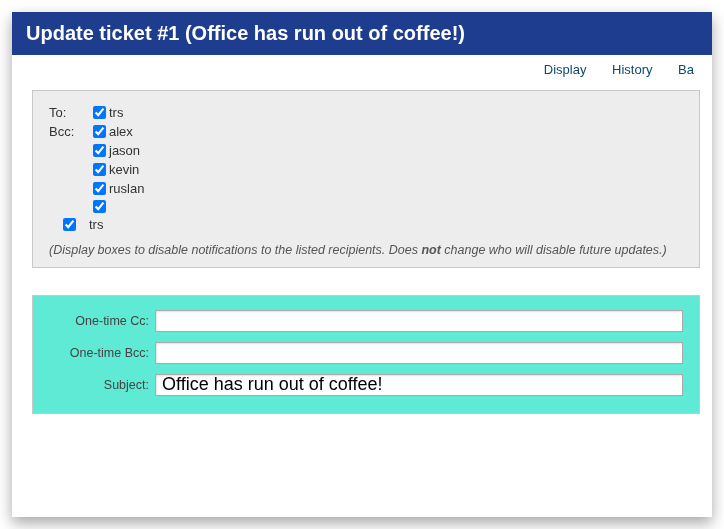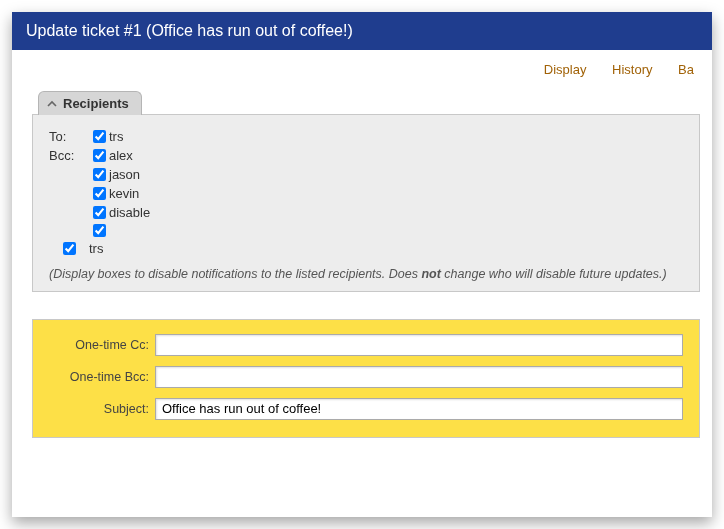--- a/index.html
+++ b/index.html
@@ -1,49 +1,49 @@
 <!DOCTYPE html>
 <html><head>
 <meta charset="utf-8">
 <style>
   * { box-sizing: border-box; }
   html, body { margin: 0; padding: 0; font-family: Arial, Helvetica, sans-serif; }
   body { background: #fff; }
   .frame { width: 724px; height: 529px; position: relative; overflow: hidden; padding: 12px; }
   .shadowbox { position: absolute; left: 12px; top: 12px; right: 12px; bottom: 12px; box-shadow: 0 6px 14px rgba(0,0,0,0.35); background: #fff; overflow: hidden; }
-  .header { background: #1f3d8e; color: #fff; padding: 10px 14px; font-size: 16px; font-weight: normal; }
+  .header { background: #1f3d8e; color: #fff; padding: 10px 14px; font-size: 20px; font-weight: bold; }
   .content { position: absolute; left: 0; right: 0; top: 42px; bottom: 0; padding: 0 12px 12px 20px; overflow: hidden; }
-  .menu { text-align: right; font-size: 13px; color: #a16207; padding: 8px 6px 14px 0; white-space: nowrap; }
+  .menu { text-align: right; font-size: 13px; color: #0c4a6e; padding: 8px 6px 14px 0; white-space: nowrap; }
   .menu span { margin-left: 22px; cursor: pointer; }
   .panel-tab {
     display: inline-flex; align-items: center;
     background: #d6d6d6; border: 1px solid #b5b5b5; border-bottom: none;
     border-radius: 6px 6px 0 0; padding: 4px 12px 4px 8px;
     font-size: 13px; color: #333; font-weight: bold; margin-left: 6px;
     position: relative; z-index: 2; cursor: pointer;
   }
   .panel-tab .chev { margin-right: 6px; }
   .chev svg { display: block; }
   .panel-body {
     border: 1px solid #c8c8c8; background: #ededed;
     padding: 14px 16px 7px 16px; margin-top: -1px;
     font-size: 13px; color: #333;
   }
-  .panel-body.white { background: #fde047; }
+  .panel-body.white { background: #5eead4; }
   .recip-table { display: grid; grid-template-columns: 40px 20px auto; row-gap: 4px; align-items: center; }
   .recip-label { text-align: left; }
   .recip-cb { display: flex; justify-content: center; }
   .recip-cb input { margin: 0; }
   .note { margin-top: 10px; font-style: italic; color: #555; font-size: 12.5px; line-height: 1.4; }
   .note b { }
   .msg-row { display: flex; align-items: center; margin-bottom: 10px; }
   .msg-row label { width: 100px; text-align: right; font-size: 12.5px; color: #444; margin-right: 6px; }
   .msg-row input[type="text"] {
     flex: 1; height: 22px; border: 1px solid #aaa; background: #fff;
-    font-size: 13px; padding: 2px 6px;
+    font-size: 18px; padding: 2px 6px;
     box-shadow: inset 1px 1px 2px rgba(0,0,0,0.12);
   }
   .spacer { height: 28px; }
 </style>
 </head>
 <body>
 
 <div class="frame">
   <div class="shadowbox">
 
@@ -51,28 +51,20 @@
 
     <div class="content">
 
       <div class="menu">
         <span>Display</span>
         <span>History</span>
         <span>Ba</span>
       </div>
 
       <div>
-        <div class="panel-tab">
-          <span class="chev">
-            <svg width="10" height="10" viewBox="0 0 10 10">
-                <path d="M1 7 L5 3 L9 7" fill="none" stroke="#666" stroke-width="1.6"></path>
-              </svg>
-          </span>
-          <span>Recipients</span>
-        </div>
         <div class="panel-body">
           <div class="recip-table" id="recip-rows">
               <div class="recip-label">To:</div>
               <div class="recip-cb">
                 <input type="checkbox" checked="" style="">
               </div>
               <div>trs</div>
               <div class="recip-label">Bcc:</div>
               <div class="recip-cb">
                 <input type="checkbox" checked="" style="">
@@ -85,21 +77,21 @@
               <div>jason</div>
               <div class="recip-label"></div>
               <div class="recip-cb">
                 <input type="checkbox" checked="" style="">
               </div>
               <div>kevin</div>
               <div class="recip-label"></div>
               <div class="recip-cb">
                 <input type="checkbox" checked="" style="">
               </div>
-              <div>disable</div>
+              <div>ruslan</div>
               <div class="recip-label"></div>
               <div class="recip-cb">
                 <input type="checkbox" checked="" style="">
               </div>
               <div class="recip-label"></div>
               <div class="recip-cb">
                 <input type="checkbox" checked="" style="">
               </div>
               <div>trs</div>
             </div>

